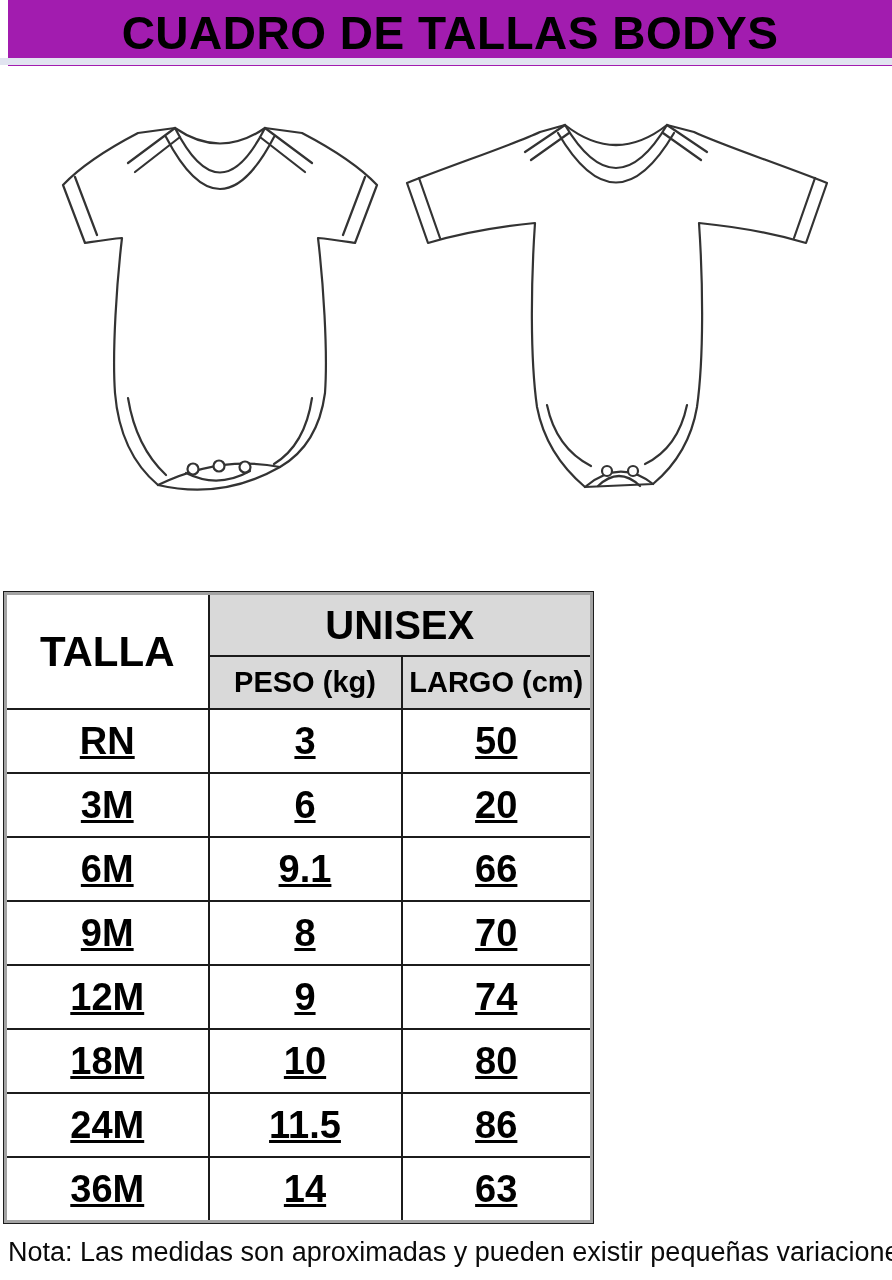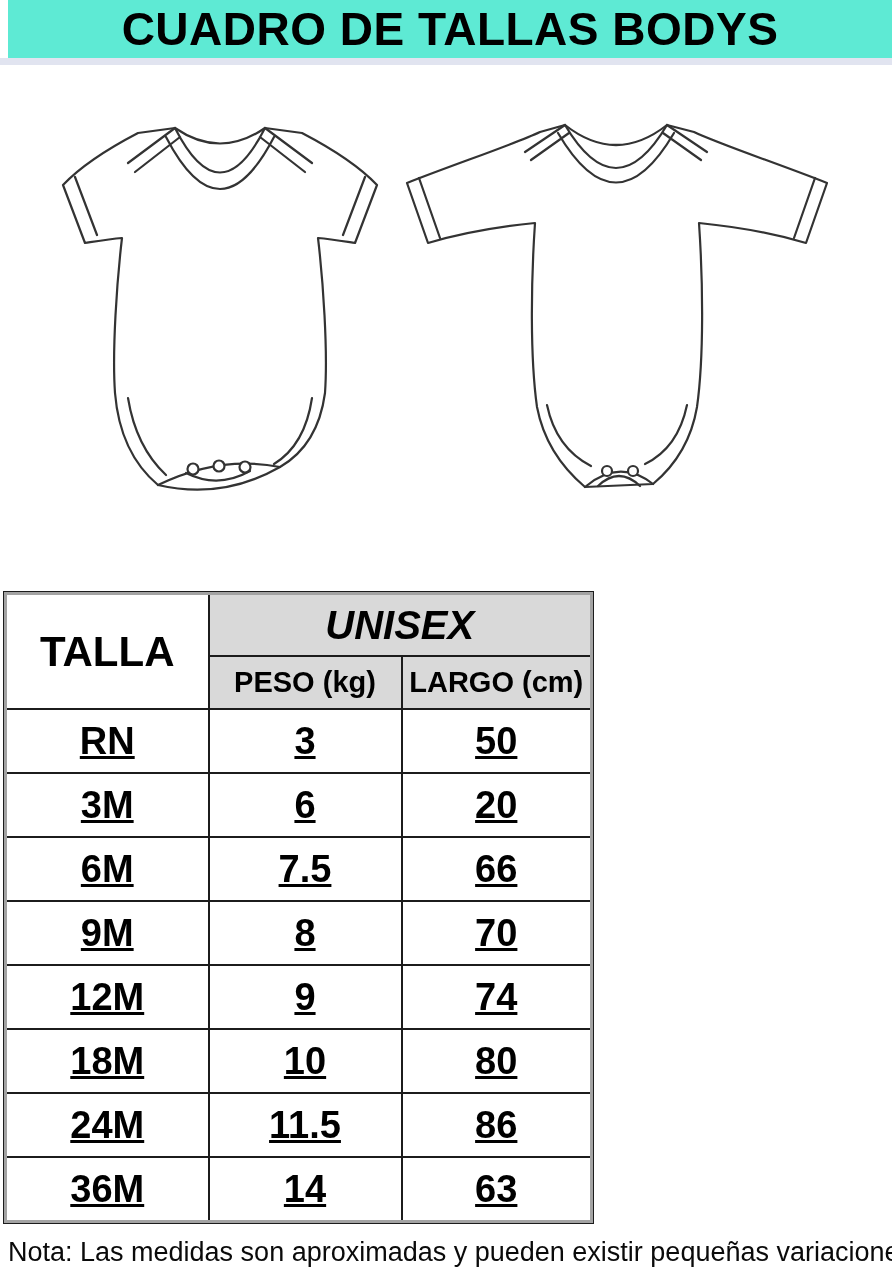--- a/index.html
+++ b/index.html
@@ -2,22 +2,22 @@
 <html><head>
 <meta charset="utf-8">
 <style>
   html,body{margin:0;padding:0;background:#ffffff;}
   body{
     width:892px;height:1280px;position:relative;overflow:hidden;
     font-family:"Liberation Sans","DejaVu Sans",sans-serif;color:#000;
   }
   
   .title-band{
-    position:absolute;left:8px;top:0;width:884px;height:58px;
-    background:#5eead4;display:flex;align-items:center;justify-content:center;
+    position:absolute;left:8px;top:0;width:884px;height:66px;
+    background:#a21caf;display:flex;align-items:center;justify-content:center;
   }
   .title-band h1{
     margin:0;font-size:46px;font-weight:bold;letter-spacing:.5px;color:#000;
     line-height:58px;white-space:nowrap;
   }
   .title-shadow{
     position:absolute;left:0;top:58px;width:892px;height:7px;background:#e1e4f0;
   }
   
   .fig{position:absolute;}
@@ -27,21 +27,21 @@
   .size-table{
     position:absolute;left:4px;top:592px;width:586px;
     border-collapse:collapse;table-layout:fixed;background:#fff;
   }
   .size-table td{
     border:2px solid #1c1c1c;text-align:center;vertical-align:middle;
     padding:0;font-weight:bold;overflow:hidden;
   }
   .size-table{border:3px solid #a3a3a3;outline:1px solid #1c1c1c;}
   .size-table .corner{font-size:42px;background:#ffffff;}
-  .size-table .group{font-size:40px;background:#d9d9d9;height:60px;font-style:italic;}
+  .size-table .group{font-size:40px;background:#d9d9d9;height:60px;}
   .size-table .sub{font-size:29px;background:#d9d9d9;height:51px;}
   .size-table .datarow td{height:62px;font-size:38px;background:#ffffff;text-decoration:underline;}
   
   .note{
     position:absolute;left:8px;top:1237px;width:880px;
     font-size:27px;font-weight:normal;color:#0a0a0a;white-space:nowrap;
   }
 </style>
 </head>
 <body>
@@ -140,21 +140,21 @@
       <td>3</td>
       <td>50</td>
     </tr>
     <tr class="datarow">
       <td>3M</td>
       <td>6</td>
       <td>20</td>
     </tr>
     <tr class="datarow">
       <td>6M</td>
-      <td>7.5</td>
+      <td>9.1</td>
       <td>66</td>
     </tr>
     <tr class="datarow">
       <td>9M</td>
       <td>8</td>
       <td>70</td>
     </tr>
     <tr class="datarow">
       <td>12M</td>
       <td>9</td>

